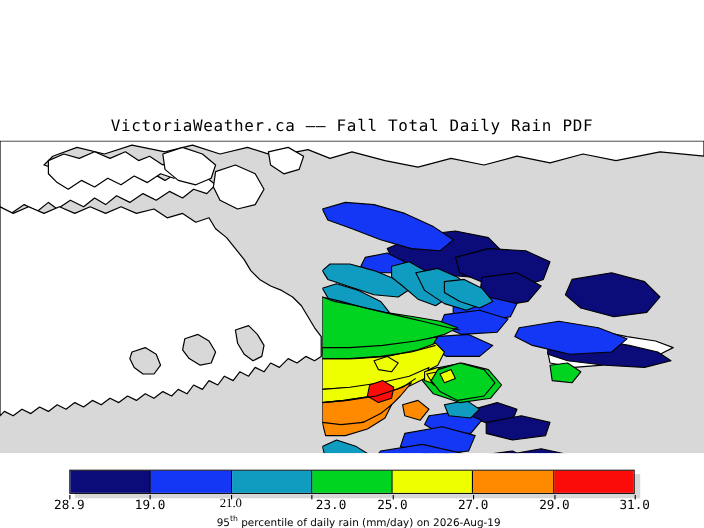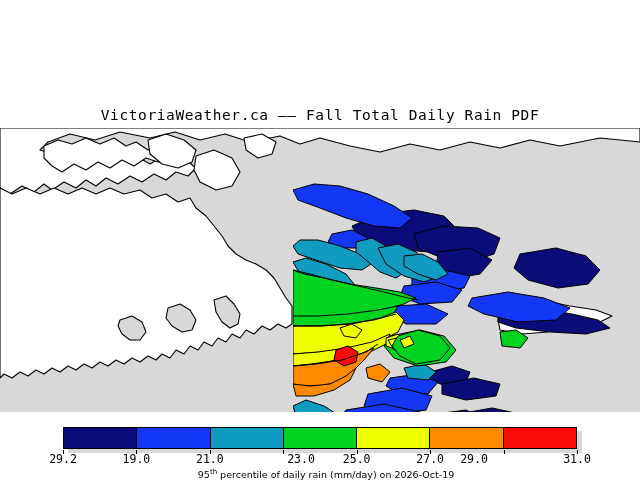--- a/index.html
+++ b/index.html
@@ -229,35 +229,35 @@
       <div class="seg" style="background: rgb(20, 54, 245);"></div>
       <div class="seg" style="background: rgb(16, 156, 192);"></div>
       <div class="seg" style="background: rgb(0, 212, 33);"></div>
       <div class="seg" style="background: rgb(238, 255, 0);"></div>
       <div class="seg" style="background: rgb(255, 138, 0);"></div>
       <div class="seg" style="background: rgb(252, 12, 8);"></div>
     </div>
 
     <div id="ticks">
         <div class="tickmark" style="left: 63px;"></div>
-        <div class="ticklbl" style="left: 63px;">29.2</div>
+        <div class="ticklbl" style="left: 63px;">28.9</div>
         <div class="tickmark" style="left: 136.429px;"></div>
         <div class="ticklbl" style="left: 136.429px; text-align: center;">19.0</div>
         <div class="tickmark" style="left: 209.857px;"></div>
-        <div class="ticklbl" style="left: 209.857px;">21.0</div>
+        <div class="ticklbl" style="left: 209.857px; font-family: Liberation Serif, serif;">21.0</div>
         <div class="tickmark" style="left: 283.286px;"></div>
         <div class="ticklbl" style="left: 301px;">23.0</div>
         <div class="tickmark" style="left: 356.714px;"></div>
         <div class="ticklbl" style="left: 356.714px;">25.0</div>
         <div class="tickmark" style="left: 430.143px;"></div>
         <div class="ticklbl" style="left: 430.143px;">27.0</div>
         <div class="tickmark" style="left: 503.571px;"></div>
-        <div class="ticklbl" style="left: 474px;">29.0</div>
+        <div class="ticklbl" style="left: 504px;">29.0</div>
         <div class="tickmark" style="left: 577px;"></div>
         <div class="ticklbl" style="left: 577px;">31.0</div>
       </div>
   </div>
 
   <div id="cap">
-    <span class="cap-seg">95</span><sup>th</sup><span class="cap-seg"> percentile of daily rain (mm/day) on 2026-Oct-19</span>
+    <span class="cap-seg">95</span><sup>th</sup><span class="cap-seg"> percentile of daily rain (mm/day) on 2026-Aug-19</span>
   </div>
 
 </div>
 
 </body></html>

